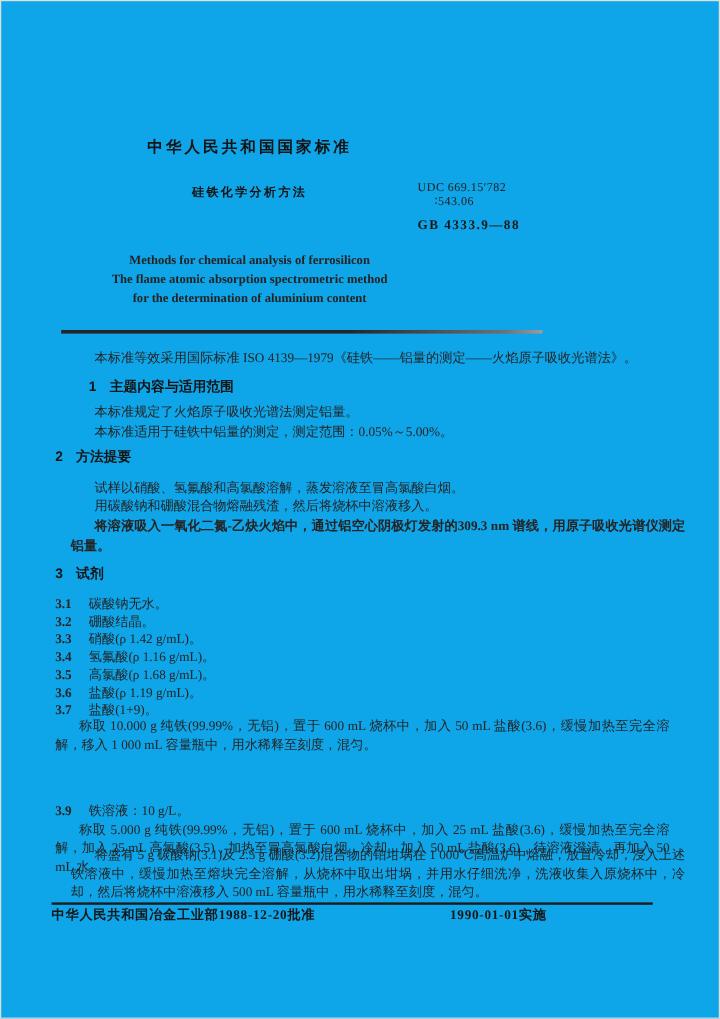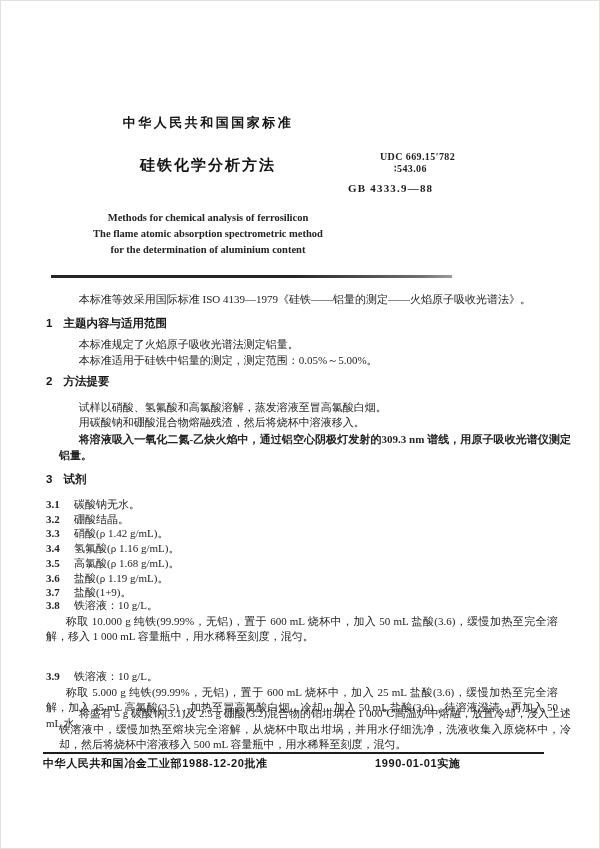--- a/index.html
+++ b/index.html
@@ -1,47 +1,47 @@
 <!DOCTYPE html>
 <html><head>
 <meta charset="utf-8">
 <style>
   html,body { margin:0; padding:0; background:#e9e9e9; }
   .page {
     position: relative;
     width: 600px; height: 849px;
     margin: 0 auto;
-    background: #ffffff;
+    background: #0ea5e9;
     border: 1px solid #e0e0dd;
     box-sizing: border-box;
     color: #1f1f1f;
     font-family: "Liberation Serif", "DejaVu Serif", serif;
     overflow: hidden;
   }
   .abs { position: absolute; }
   .ctr { left:40px; width:334px; text-align:center; }
 
   .std-label {
     top:115px;
     font-family:"Liberation Sans","DejaVu Sans",sans-serif;
     font-weight:bold; font-size:13px; letter-spacing:2.5px;
     color:#141414; line-height:1; white-space:nowrap;
   }
   .title-line {
-    font-family:Liberation Sans, sans-serif;
-    font-weight:bold; font-size:15px; letter-spacing:2px;
+    font-family:Liberation Mono, monospace;
+    font-weight:bold; font-size:10px; letter-spacing:2px;
     color:#141414; line-height:1; white-space:nowrap;text-align:center;
   }
   #title1 { top:156px; }
   #title2 { top:179px; letter-spacing:2.2px; }
 
   .udc {
     left:347px; top:150px;
-    font-weight:bold; font-size:10px; line-height:12px;
-    color:#222; letter-spacing:0.4px; white-space:nowrap;margin-left:32px;
+    font-weight:normal; font-size:10px; line-height:12px;
+    color:#222; letter-spacing:0.4px; white-space:nowrap;
   }
   .udc .udc2 { padding-left:14px; }
   .gb-code {
     left:347px; top:182px;
     font-weight:bold; font-size:11px; letter-spacing:1.2px;
     color:#1a1a1a; line-height:1; white-space:nowrap;
   }
 
   .en-title {
     font-weight:bold; font-size:10.5px; line-height:1;
@@ -64,34 +64,34 @@
   #intro { top:291px; }
   #s1p1 { top:336px; } #s1p2 { top:352px; }
   #s2p1 { top:399px; } #s2p2 { top:414px; } #s2p3 { top:431px;font-weight:bold; }
 
   .sec-head {
     left:45px; line-height:1; white-space:nowrap;
     font-family:"Liberation Sans","DejaVu Sans",sans-serif;
     font-weight:bold; font-size:11.5px; color:#151515;
   }
   .sec-head .sec-num { display:inline-block; margin-right:11px; }
-  #s1h { top:317px; } #s2h { top:375px; } #s3h { top:473px; }
+  #s1h { top:317px;margin-left:28px; } #s2h { top:375px; } #s3h { top:473px; }
 
   .reagent-list { top:496px; left:45px; width:512px; font-size:11px; line-height:14.7px; color:#242424; }
   .reagent-row .r-num { display:inline-block; min-width:19px; margin-right:9px; font-weight:bold; }
 
   .reagent-block { font-size:11px; line-height:15.6px; color:#242424; left:45px; width:512px; }
   #r38 { top:597px; } #r39 { top:668px; }
   .reagent-block .r-label .r-num { display:inline-block; min-width:19px; margin-right:9px; font-weight:bold; }
   .reagent-block .r-para { text-align:justify; text-indent:1.8em; }
   #closing { top:705px; }
 
   .footer-text {
     top:757px; line-height:1; white-space:nowrap;
-    font-family:Liberation Sans, sans-serif;
+    font-family:Liberation Serif, serif;
     font-weight:bold; font-size:11px; color:#161616; letter-spacing:0.6px;
   }
   #footer-approve { left:42px; }
   #footer-impl { left:374px; }
 </style>
 </head>
 <body>
 
 <div class="page">
 
@@ -134,21 +134,20 @@
     <div class="reagent-row"><span class="r-num">3.1</span><span>碳酸钠无水。</span></div>
     <div class="reagent-row"><span class="r-num">3.2</span><span>硼酸结晶。</span></div>
     <div class="reagent-row"><span class="r-num">3.3</span><span>硝酸(ρ 1.42 g/mL)。</span></div>
     <div class="reagent-row"><span class="r-num">3.4</span><span>氢氟酸(ρ 1.16 g/mL)。</span></div>
     <div class="reagent-row"><span class="r-num">3.5</span><span>高氯酸(ρ 1.68 g/mL)。</span></div>
     <div class="reagent-row"><span class="r-num">3.6</span><span>盐酸(ρ 1.19 g/mL)。</span></div>
     <div class="reagent-row"><span class="r-num">3.7</span><span>盐酸(1+9)。</span></div>
   </div>
 
   <div id="r38" class="abs reagent-block">
-    <div class="r-label"><span class="r-num">3.8</span><span>铁溶液：10 g/L。</span></div>
     <div class="r-para">称取 10.000 g 纯铁(99.99%，无铝)，置于 600 mL 烧杯中，加入 50 mL 盐酸(3.6)，缓慢加热至完全溶解，移入 1 000 mL 容量瓶中，用水稀释至刻度，混匀。</div>
   </div>
 
   <div id="r39" class="abs reagent-block">
     <div class="r-label"><span class="r-num">3.9</span><span>铁溶液：10 g/L。</span></div>
     <div class="r-para">称取 5.000 g 纯铁(99.99%，无铝)，置于 600 mL 烧杯中，加入 25 mL 盐酸(3.6)，缓慢加热至完全溶解，加入 25 mL 高氯酸(3.5)，加热至冒高氯酸白烟，冷却，加入 50 mL 盐酸(3.6)，待溶液澄清，再加入 50 mL 水。</div>
   </div>
 
   <div id="closing" class="abs body-text indent">将盛有 5 g 碳酸钠(3.1)及 2.5 g 硼酸(3.2)混合物的铂坩埚在 1 000℃高温炉中熔融，放置冷却，浸入上述铁溶液中，缓慢加热至熔块完全溶解，从烧杯中取出坩埚，并用水仔细洗净，洗液收集入原烧杯中，冷却，然后将烧杯中溶液移入 500 mL 容量瓶中，用水稀释至刻度，混匀。</div>
 

